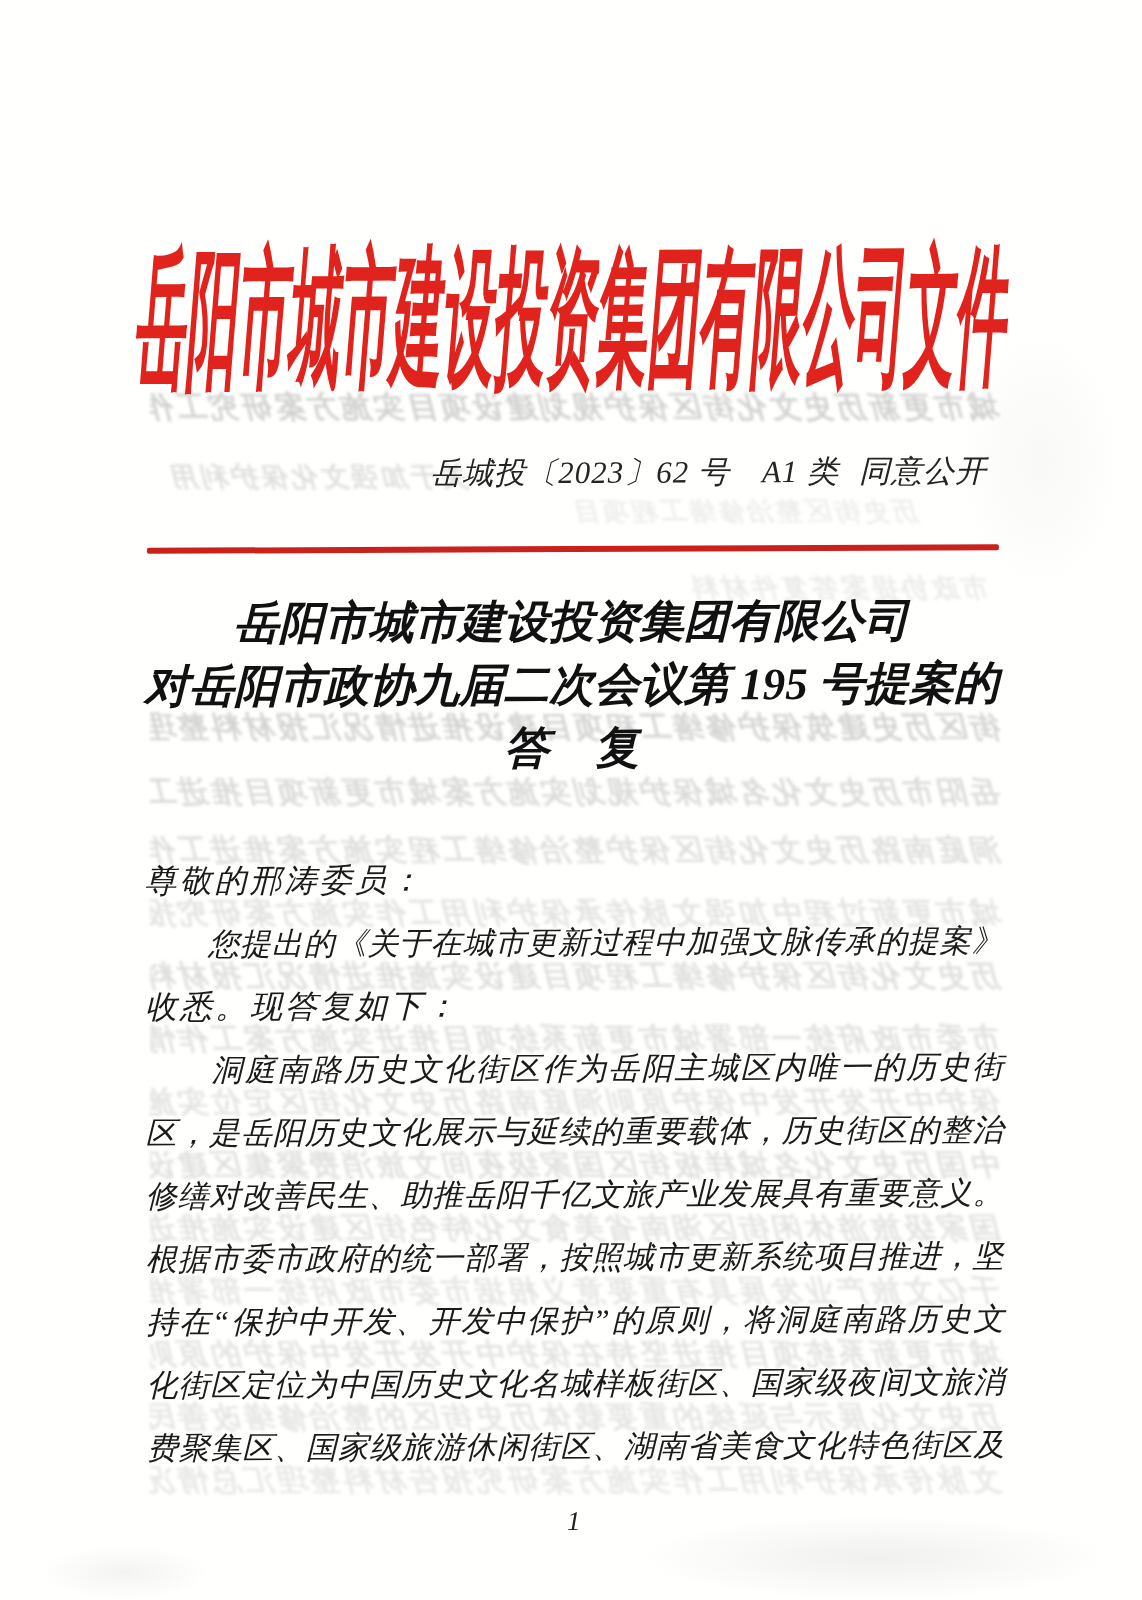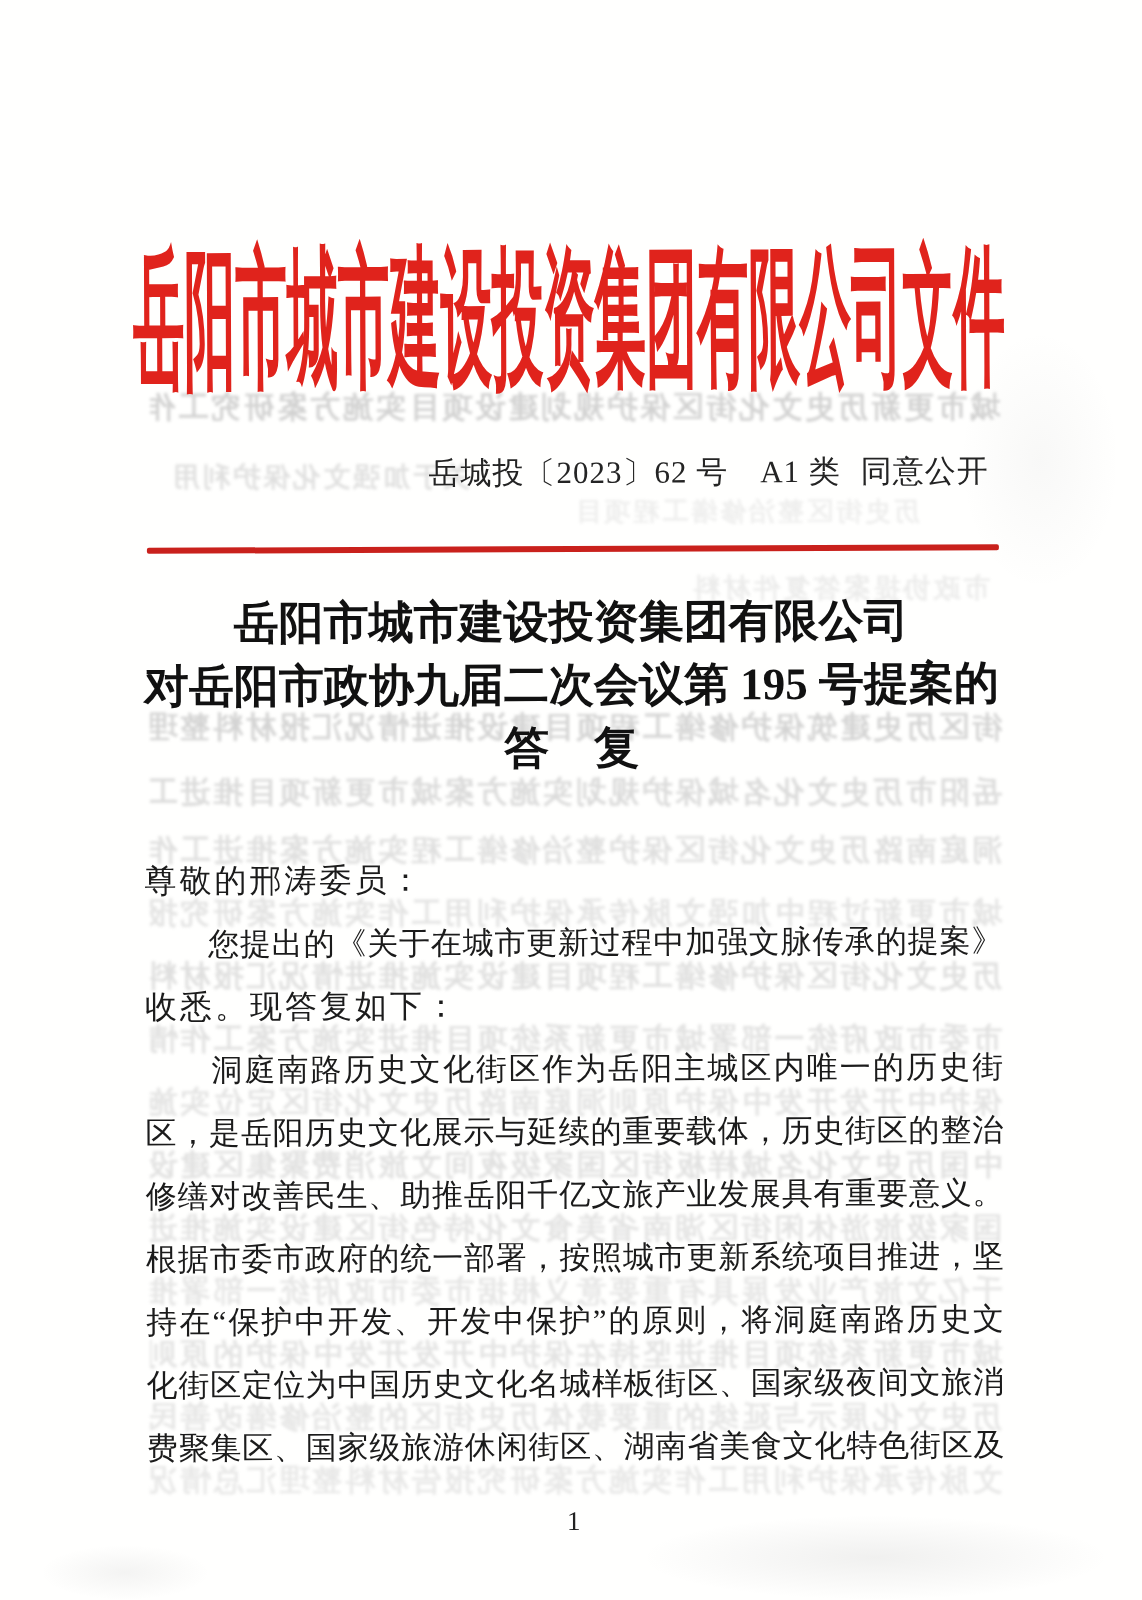--- a/index.html
+++ b/index.html
@@ -1,19 +1,20 @@
 <!DOCTYPE html>
 <html style="--red: #e0231c; --red-rule: #c9211c; --ink: #1d1d1d;"><head>
 <meta charset="utf-8">
 <style>
   html,body{margin:0;padding:0;background:#ffffff;}
   .page{
     position:relative;width:1142px;height:1600px;background:#fffffe;
     overflow:hidden;color:var(--ink,#1d1d1d);
     font-family:"Liberation Serif","DejaVu Serif",serif;
+    font-style:italic;
   }
   .content{position:absolute;inset:0;transform:rotate(-0.25deg);transform-origin:50% 50%;z-index:2;}
   
   .red-title{position:absolute;left:131px;top:222px;}
   .red-title text{
     fill:var(--red,#e0231c);font-weight:bold;
     font-family:"Liberation Serif","DejaVu Serif",serif;
   }
   
   .docnum-row{

